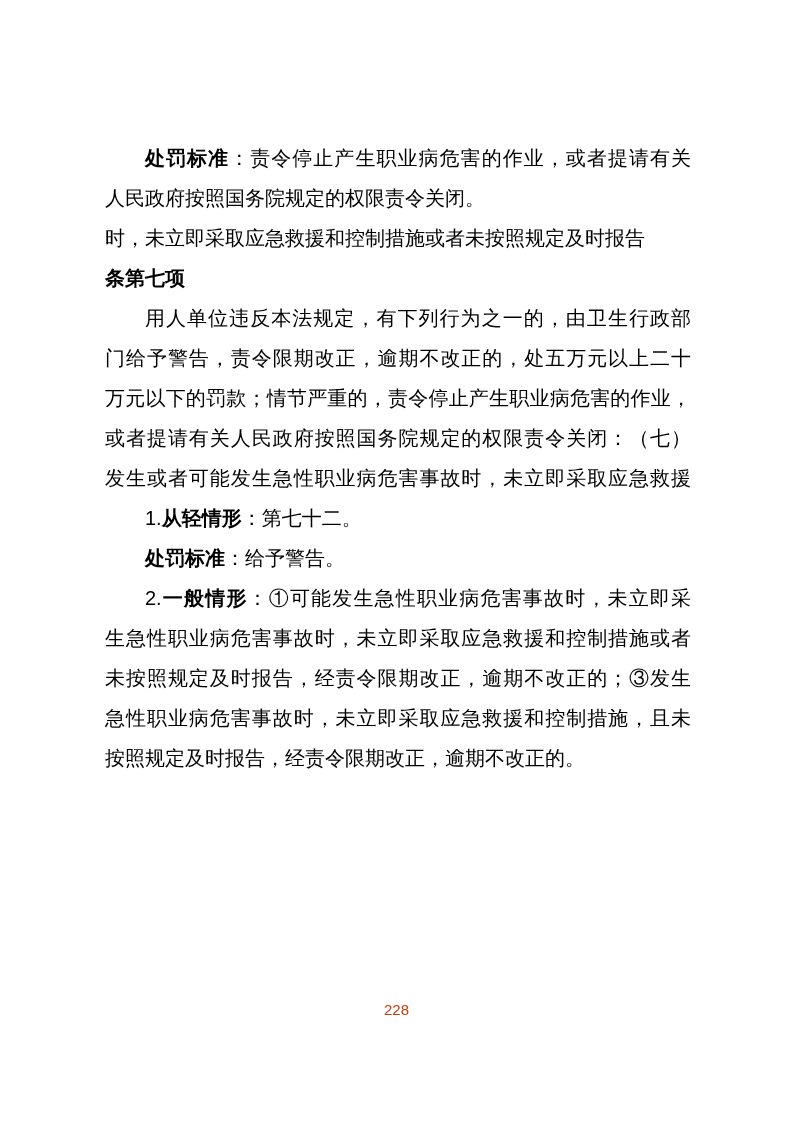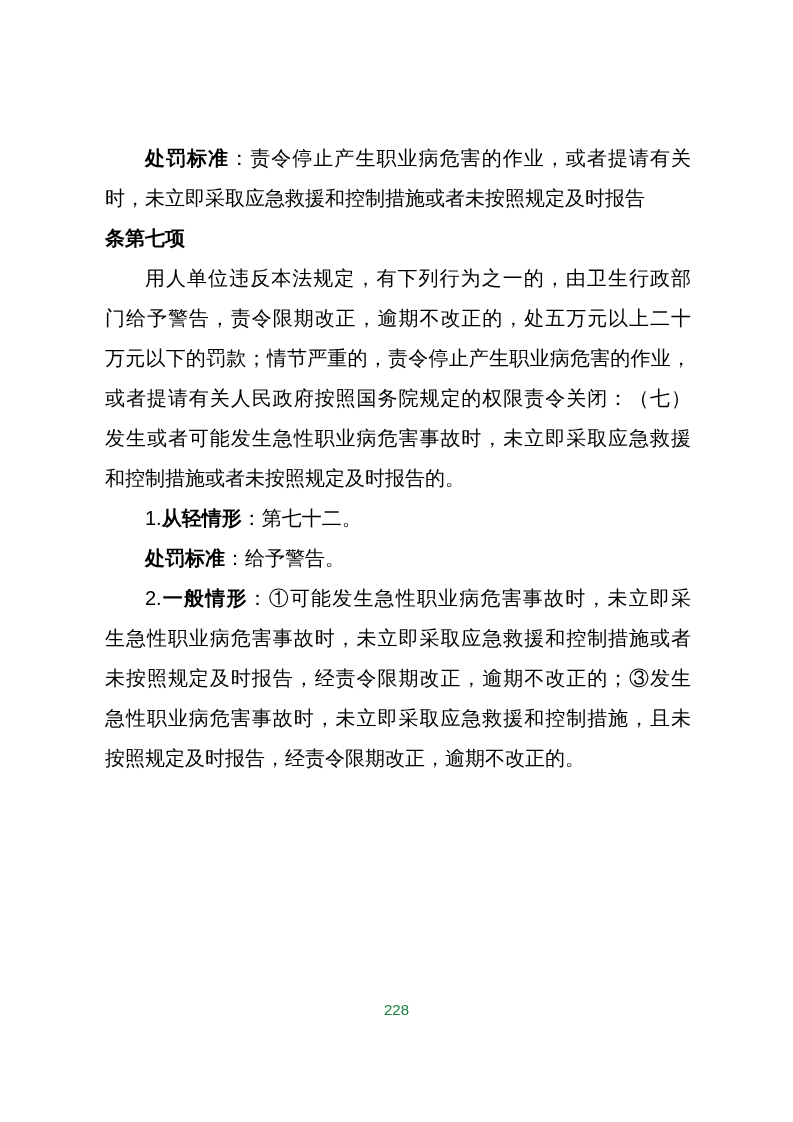--- a/index.html
+++ b/index.html
@@ -45,37 +45,37 @@
   .seg { font-weight: 400; }
   .seg.b { font-weight: 700; }
   .footer {
     position: absolute;
     top: 1000px;
     left: 0;
     width: 793px;
     text-align: center;
     font-size: 15px;
     line-height: 20px;
-    color: #15803d;
+    color: #c2410c;
   }
 </style>
 </head>
 <body>
 
 <div class="page">
   <div class="doc-body">
       <div class="line indent fill"><span class="seg b">处罚标准</span><span class="seg">：责令停止产生职业病危害的作业，或者提请有关</span></div>
+      <div class="line"><span class="seg">人民政府按照国务院规定的权限责令关闭。</span></div>
       <div class="line"><span class="seg">时，未立即采取应急救援和控制措施或者未按照规定及时报告</span></div>
       <div class="line"><span class="seg b">条第七项</span></div>
       <div class="line indent fill"><span class="seg">用人单位违反本法规定，有下列行为之一的，由卫生行政部</span></div>
       <div class="line fill"><span class="seg">门给予警告，责令限期改正，逾期不改正的，处五万元以上二十</span></div>
       <div class="line fill"><span class="seg">万元以下的罚款；情节严重的，责令停止产生职业病危害的作业，</span></div>
       <div class="line fill"><span class="seg">或者提请有关人民政府按照国务院规定的权限责令关闭：（七）</span></div>
       <div class="line fill"><span class="seg">发生或者可能发生急性职业病危害事故时，未立即采取应急救援</span></div>
-      <div class="line"><span class="seg">和控制措施或者未按照规定及时报告的。</span></div>
       <div class="line indent"><span class="seg">1.</span><span class="seg b">从轻情形</span><span class="seg">：第七十二。</span></div>
       <div class="line indent"><span class="seg b">处罚标准</span><span class="seg">：给予警告。</span></div>
       <div class="line indent fill"><span class="seg">2.</span><span class="seg b">一般情形</span><span class="seg">：①可能发生急性职业病危害事故时，未立即采</span></div>
       <div class="line fill"><span class="seg">生急性职业病危害事故时，未立即采取应急救援和控制措施或者</span></div>
       <div class="line fill"><span class="seg">未按照规定及时报告，经责令限期改正，逾期不改正的；③发生</span></div>
       <div class="line fill"><span class="seg">急性职业病危害事故时，未立即采取应急救援和控制措施，且未</span></div>
       <div class="line"><span class="seg">按照规定及时报告，经责令限期改正，逾期不改正的。</span></div>
     </div>
   <div class="footer">228</div>
 </div>

